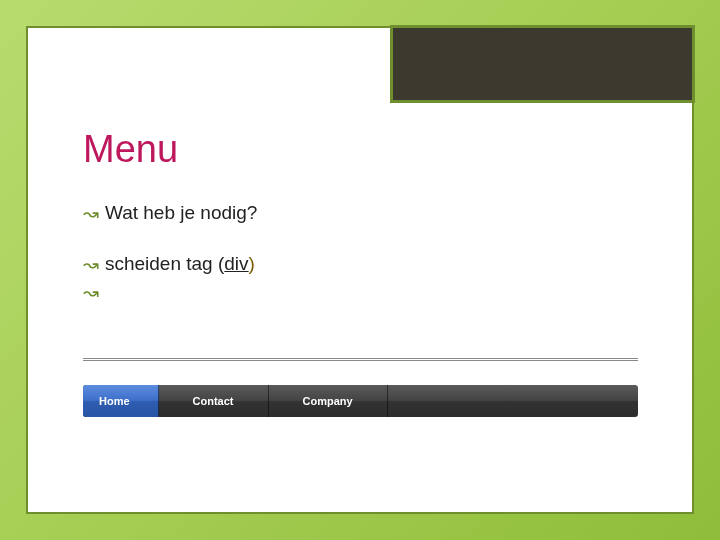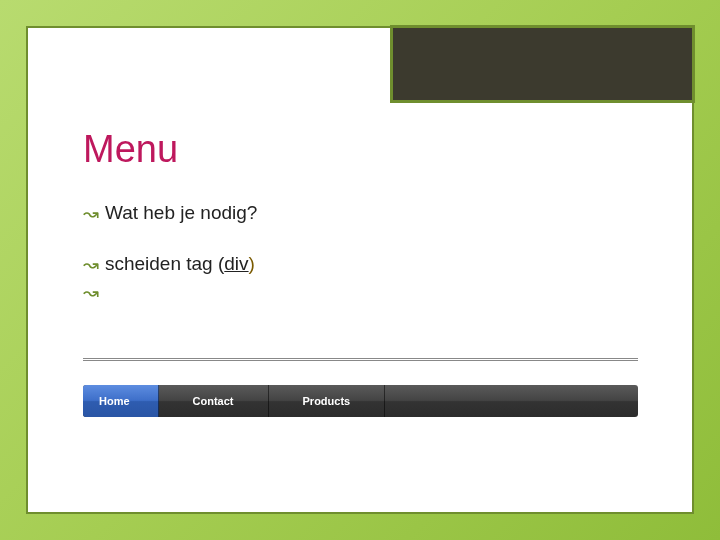--- a/index.html
+++ b/index.html
@@ -138,18 +138,18 @@
         </div>
       </div>
     </div>
 
     <div class="menu-image">
       <hr>
       <hr>
       <div class="menu-bar">
         <div class="menu-item first">Home</div>
         <div class="menu-item">Contact</div>
-        <div class="menu-item">Products</div>
+        <div class="menu-item">Company</div>
       </div>
     </div>
 
   </div>
 </div>
 
 </body></html>

